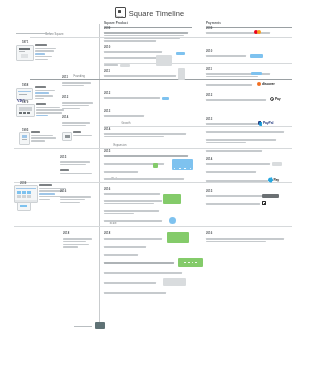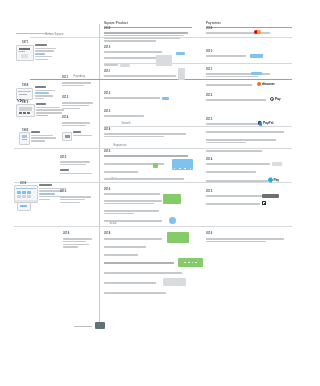--- a/index.html
+++ b/index.html
@@ -100,20 +100,27 @@
          border:0.8px solid #2b2b2b;border-radius:0.6px;box-sizing:border-box;background:#fff;}
   .sqpos:after{content:"";position:absolute;left:0.9px;top:0.9px;width:1.4px;height:1.4px;background:#2b2b2b;border-radius:0.3px;}
 
   .hline{position:absolute;height:1px;background:#b9bec1;}
 </style>
 </head>
 <body>
 
 <div id="page">
 
+  <div class="masthead">
+    <span class="sq-logo">
+      <span class="mark"></span>
+      <span class="wordmark">Square</span>
+    </span>
+    <span class="site-title">Square Timeline</span>
+  </div>
 
   <div class="spine"></div>
   <div class="spine-foot"></div>
 
   <div class="colhead" style="left:104px;top:22px;width:88px;">
     <span>Square Product</span>
     <span class="u"></span>
   </div>
   <div class="colhead" style="left:206px;top:22px;width:86px;">
     <span>Payments</span>

